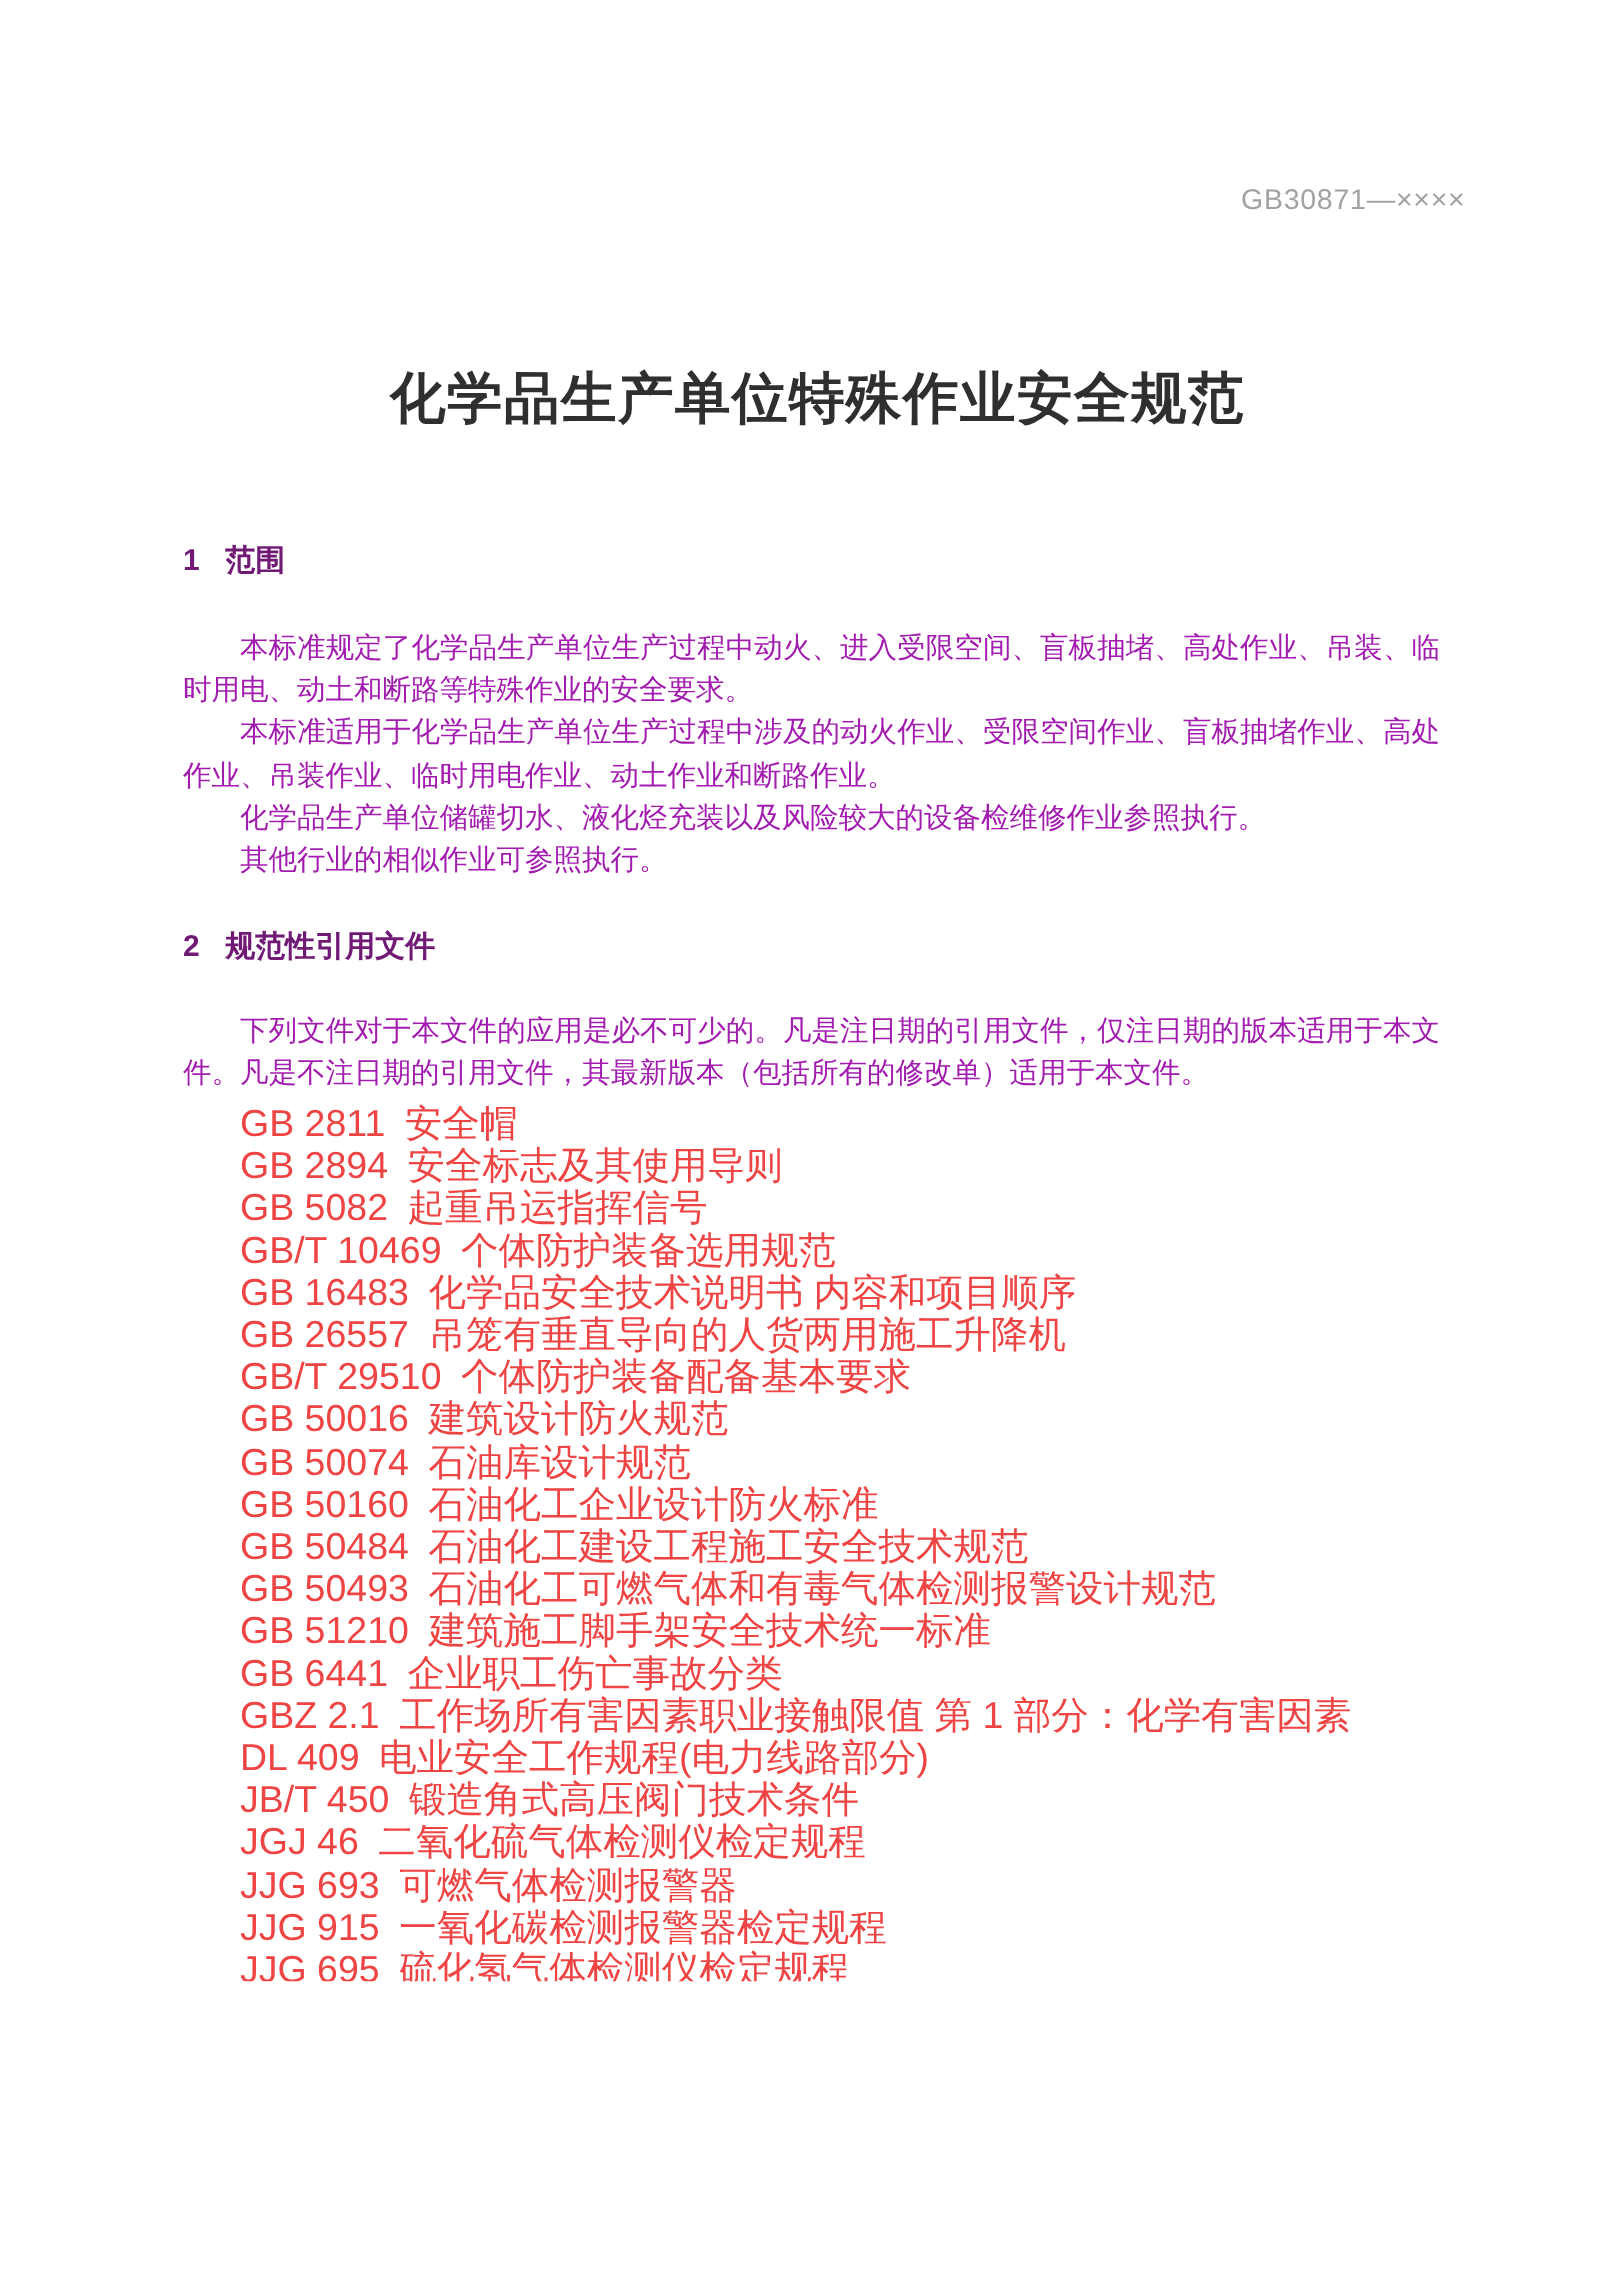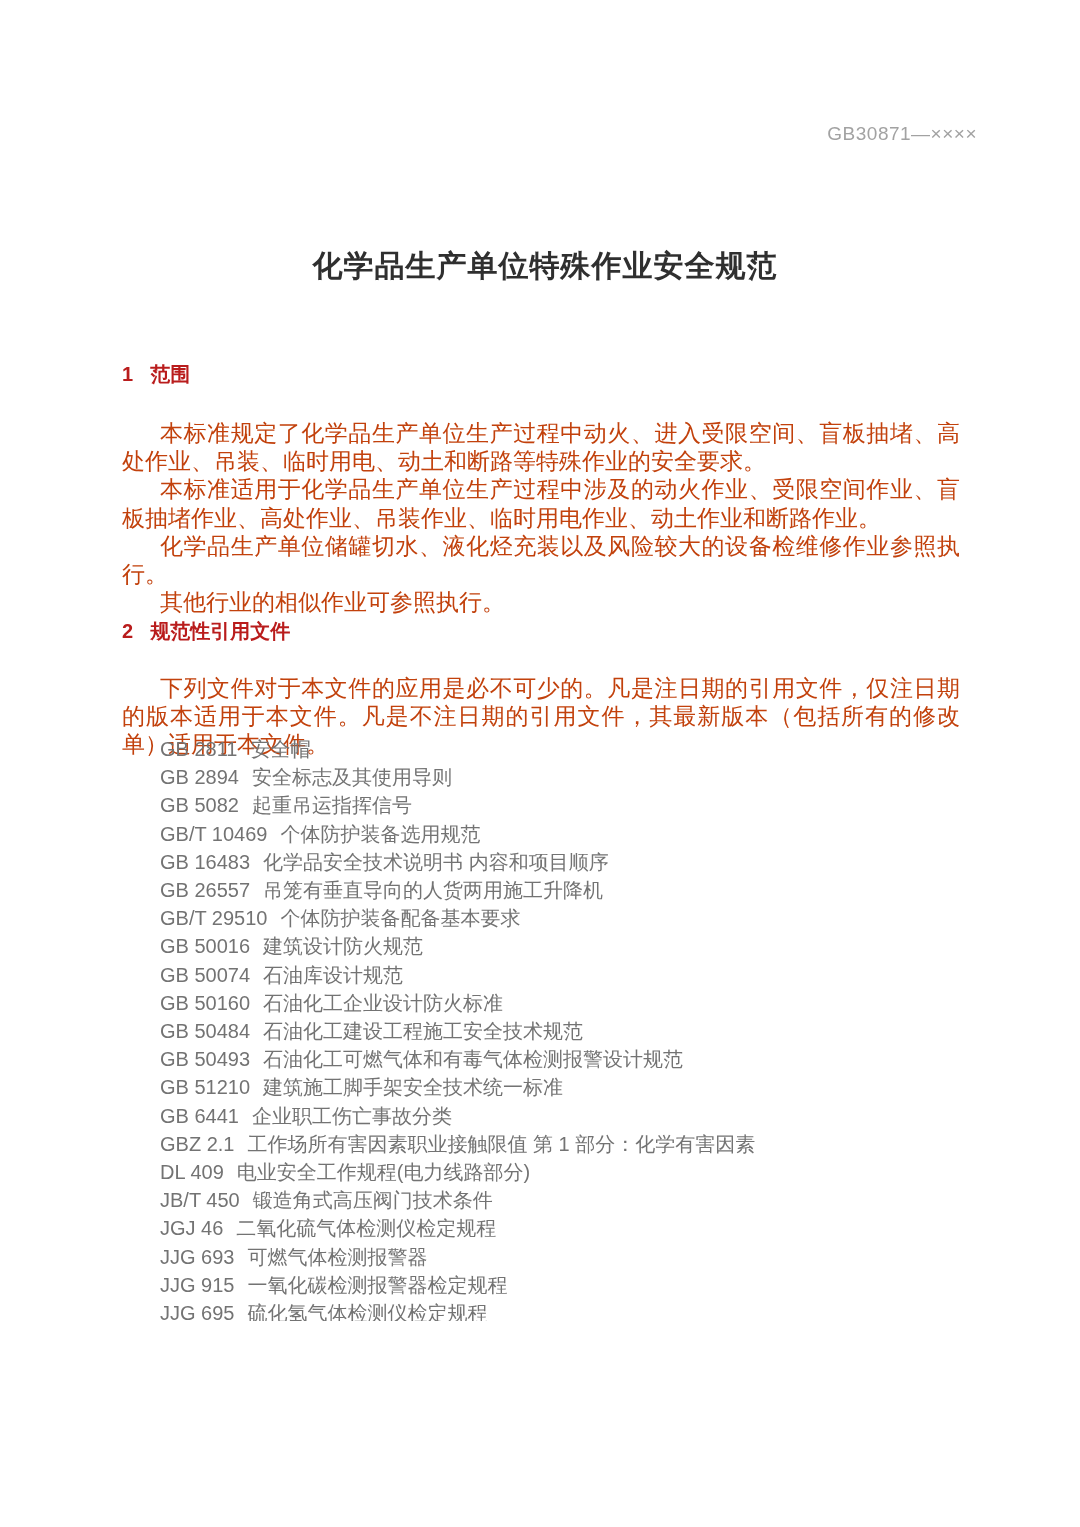--- a/index.html
+++ b/index.html
@@ -24,63 +24,63 @@
     line-height: 24px;
     color: #a2a2a2;
     letter-spacing: 0.5px;
   }
   .doc-title {
     position: absolute;
     top: 246px;
     left: 122px;
     width: 846px;
     text-align: center;
-    font-size: 30px;
+    font-size: 37px;
     line-height: 40px;
     font-weight: 700;
     color: #2f2f2f;
     letter-spacing: 1px;
   }
   .section-heading {
     position: absolute;
     left: 122px;
     font-size: 20px;
     line-height: 28px;
     font-weight: 600;
-    color: #b91c1c;
+    color: #701a75;
   }
   .section-heading .sec-num {
     display: inline-block;
     margin-right: 17px;
   }
   .heading-1 { top: 360px; }
   .heading-2 { top: 617px; }
   .body-block {
     position: absolute;
     left: 122px;
     width: 838px;
-    font-size: 23px;
+    font-size: 19px;
     line-height: 28.2px;
     text-align: justify;
-    color: #c2410c;
+    color: #a21caf;
   }
   .paras-1 { top: 419px; }
   .intro-2 { top: 674px; }
   .body-block p {
     margin: 0;
     text-indent: 38px;
   }
   .ref-list {
     position: absolute;
     left: 122px;
     top: 735px;
     width: 838px;
-    font-size: 20px;
+    font-size: 25px;
     line-height: 28.2px;
-    color: #737373;
+    color: #ef4444;
   }
   .ref-row {
     padding-left: 38px;
     white-space: nowrap;
   }
   .ref-code {
     display: inline-block;
     margin-right: 13px;
   }
   .page-number {

